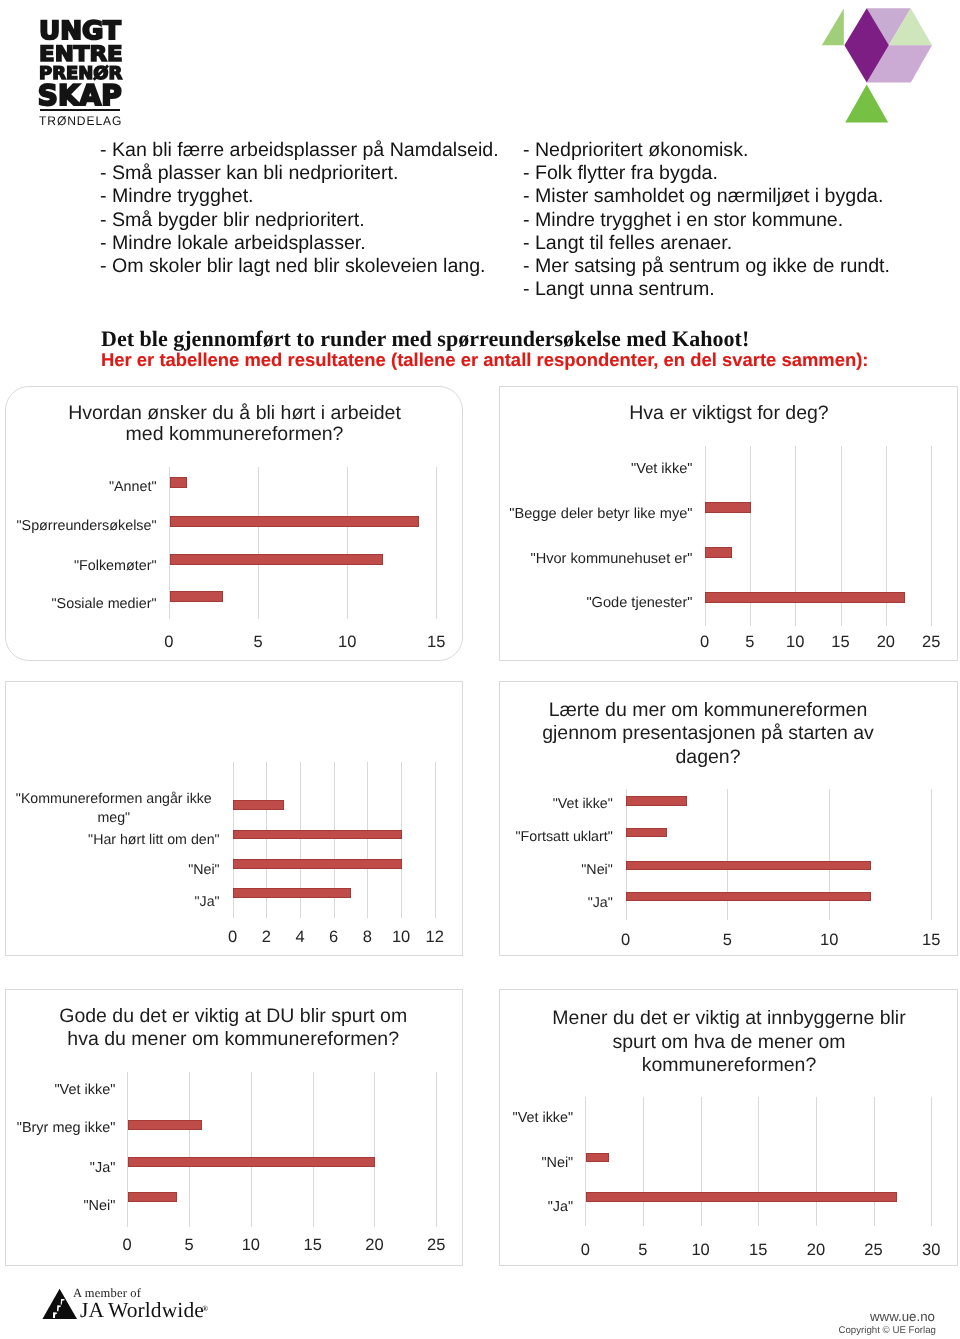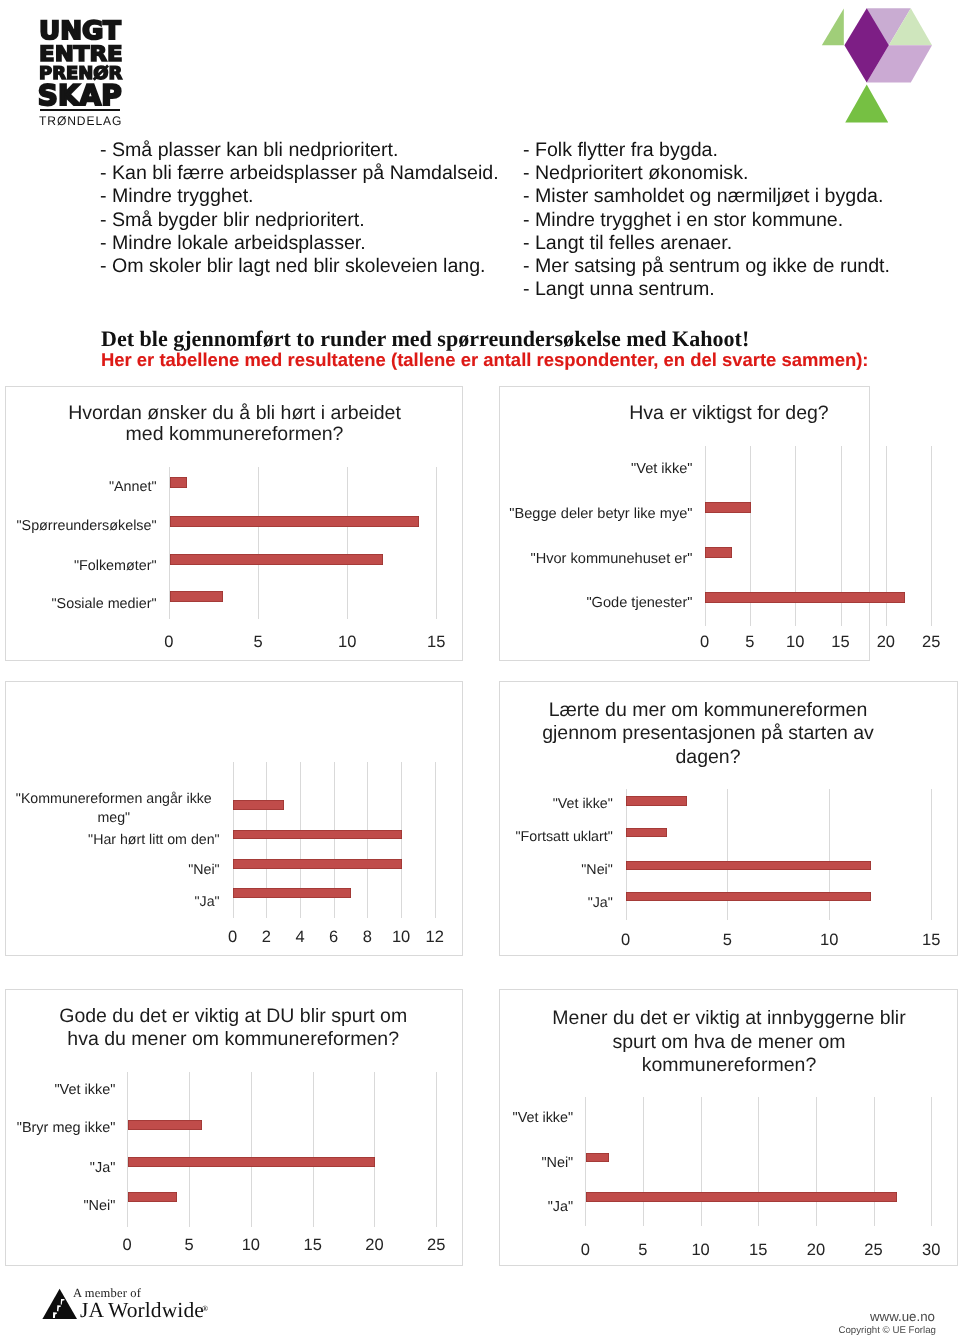--- a/index.html
+++ b/index.html
@@ -73,43 +73,43 @@
 
       <polygon points="73.8,45.2 117.0,45.2 95.8,82.6 51.7,82.6" fill="#cbaad3"></polygon>
 
       <polygon points="51.7,8.3 73.8,45.2 51.7,82.6 29.4,45.2" fill="#7d1e85"></polygon>
 
       <polygon points="51.7,84.6 73.2,122.5 30.2,122.5" fill="#76c043"></polygon>
     </svg>
   </div>
 
   <div class="bcol" id="bcol-left">
+    <div>- Kan bli færre arbeidsplasser på Namdalseid.</div>
     <div>- Små plasser kan bli nedprioritert.</div>
-    <div>- Kan bli færre arbeidsplasser på Namdalseid.</div>
     <div>- Mindre trygghet.</div>
     <div>- Små bygder blir nedprioritert.</div>
     <div>- Mindre lokale arbeidsplasser.</div>
     <div>- Om skoler blir lagt ned blir skoleveien lang.</div>
   </div>
 
   <div class="bcol" id="bcol-right">
+    <div>- Nedprioritert økonomisk.</div>
     <div>- Folk flytter fra bygda.</div>
-    <div>- Nedprioritert økonomisk.</div>
     <div>- Mister samholdet og nærmiljøet i bygda.</div>
     <div>- Mindre trygghet i en stor kommune.</div>
     <div>- Langt til felles arenaer.</div>
     <div>- Mer satsing på sentrum og ikke de rundt.</div>
     <div>- Langt unna sentrum.</div>
   </div>
 
   <div id="head-black">Det ble gjennomført to runder med spørreundersøkelse med Kahoot!</div>
   <div id="head-red">Her er tabellene med resultatene (tallene er antall respondenter, en del svarte sammen):</div>
 
   <div id="charts">
-      <div class="chartbox" style="left: 5px; top: 386px; width: 458px; height: 275px;">
+      <div class="chartbox" style="left: 5px; top: 386px; width: 458px; height: 275px; border-radius: 24px;">
         <div class="ctitle" style="top: 15.5px; left: 18.5px; width: 420px; font-size: 19.5px; line-height: 21.8px;">
           <div>Hvordan ønsker du å bli hørt i arbeidet</div>
           <div>med kommunereformen?</div>
         </div>
         <div class="gl" style="left: 162.9px; top: 80.2px; height: 152.2px;"></div>
         <div class="gl" style="left: 252.033px; top: 80.2px; height: 152.2px;"></div>
         <div class="gl" style="left: 341.167px; top: 80.2px; height: 152.2px;"></div>
         <div class="gl" style="left: 430.3px; top: 80.2px; height: 152.2px;"></div>
         <div class="bar" style="left: 163.5px; top: 90.15px; width: 17.8267px; height: 10.5px;"></div>
         <div class="ylab" style="left: 2px; width: 148.6px; font-size: 14.35px; line-height: 18px; top: 91px;">"Annet"</div>
@@ -117,21 +117,21 @@
         <div class="ylab" style="left: 2px; width: 148.6px; font-size: 14.35px; line-height: 18px; top: 130px;">"Spørreundersøkelse"</div>
         <div class="bar" style="left: 163.5px; top: 167.25px; width: 213.92px; height: 10.5px;"></div>
         <div class="ylab" style="left: 2px; width: 148.6px; font-size: 14.35px; line-height: 18px; top: 169.5px;">"Folkemøter"</div>
         <div class="bar" style="left: 163.5px; top: 204.05px; width: 53.48px; height: 10.5px;"></div>
         <div class="ylab" style="left: 2px; width: 148.6px; font-size: 14.35px; line-height: 18px; top: 208px;">"Sosiale medier"</div>
         <div class="xlab" style="left: 137.9px; width: 50px; top: 246px; font-size: 16.5px;">0</div>
         <div class="xlab" style="left: 227.033px; width: 50px; top: 246px; font-size: 16.5px;">5</div>
         <div class="xlab" style="left: 316.167px; width: 50px; top: 246px; font-size: 16.5px;">10</div>
         <div class="xlab" style="left: 405.3px; width: 50px; top: 246px; font-size: 16.5px;">15</div>
       </div>
-      <div class="chartbox" style="left: 499px; top: 386px; width: 371px; height: 275px; text-decoration: underline;">
+      <div class="chartbox" style="left: 499px; top: 386px; width: 459px; height: 275px; text-decoration: underline;">
         <div class="ctitle" style="top: 16px; left: 19px; width: 420px; font-size: 19.5px; line-height: 21.8px;">
           <div>Hva er viktigst for deg?</div>
         </div>
         <div class="gl" style="left: 204.6px; top: 58.9px; height: 179.9px;"></div>
         <div class="gl" style="left: 249.92px; top: 58.9px; height: 179.9px;"></div>
         <div class="gl" style="left: 295.24px; top: 58.9px; height: 179.9px;"></div>
         <div class="gl" style="left: 340.56px; top: 58.9px; height: 179.9px;"></div>
         <div class="gl" style="left: 385.88px; top: 58.9px; height: 179.9px;"></div>
         <div class="gl" style="left: 431.2px; top: 58.9px; height: 179.9px;"></div>
         <div class="ylab" style="left: 2px; width: 190.5px; font-size: 14.6px; line-height: 18px; top: 72.5px;">"Vet ikke"</div>

